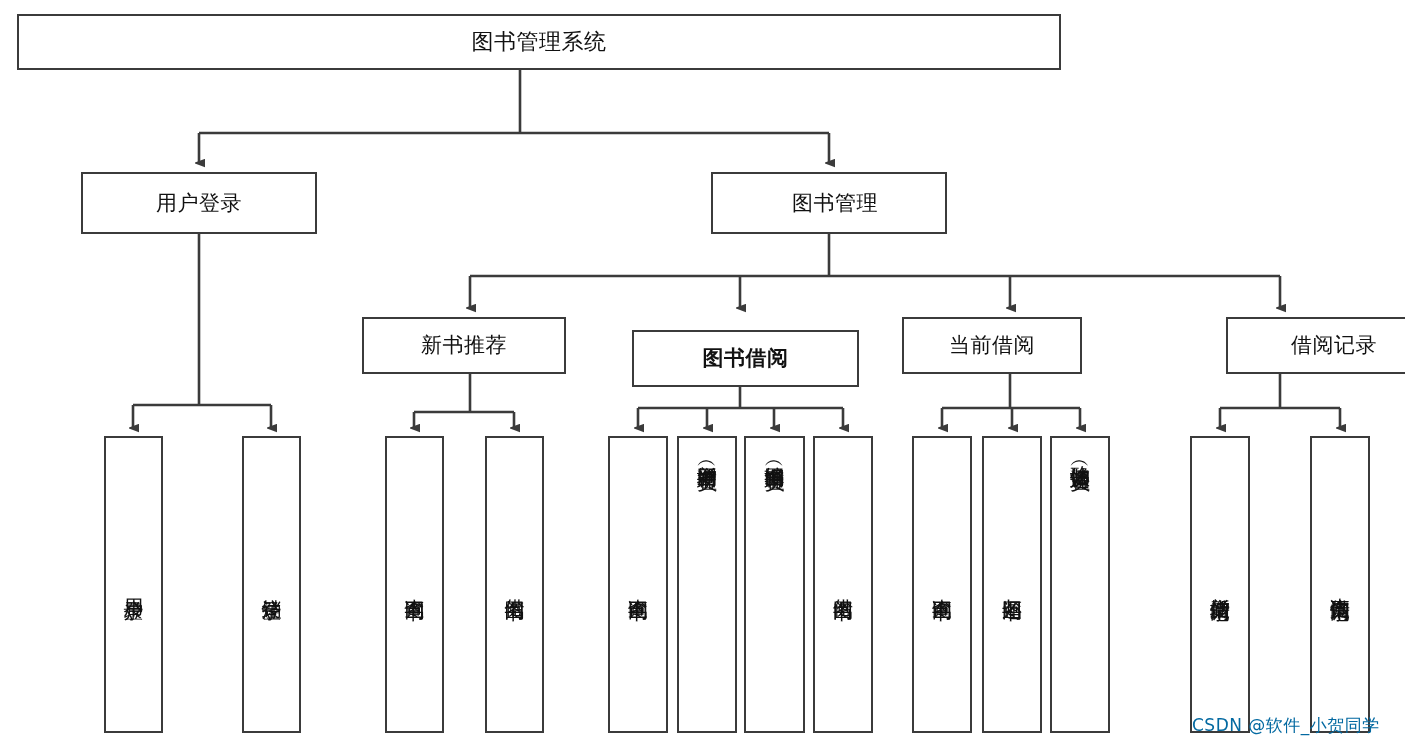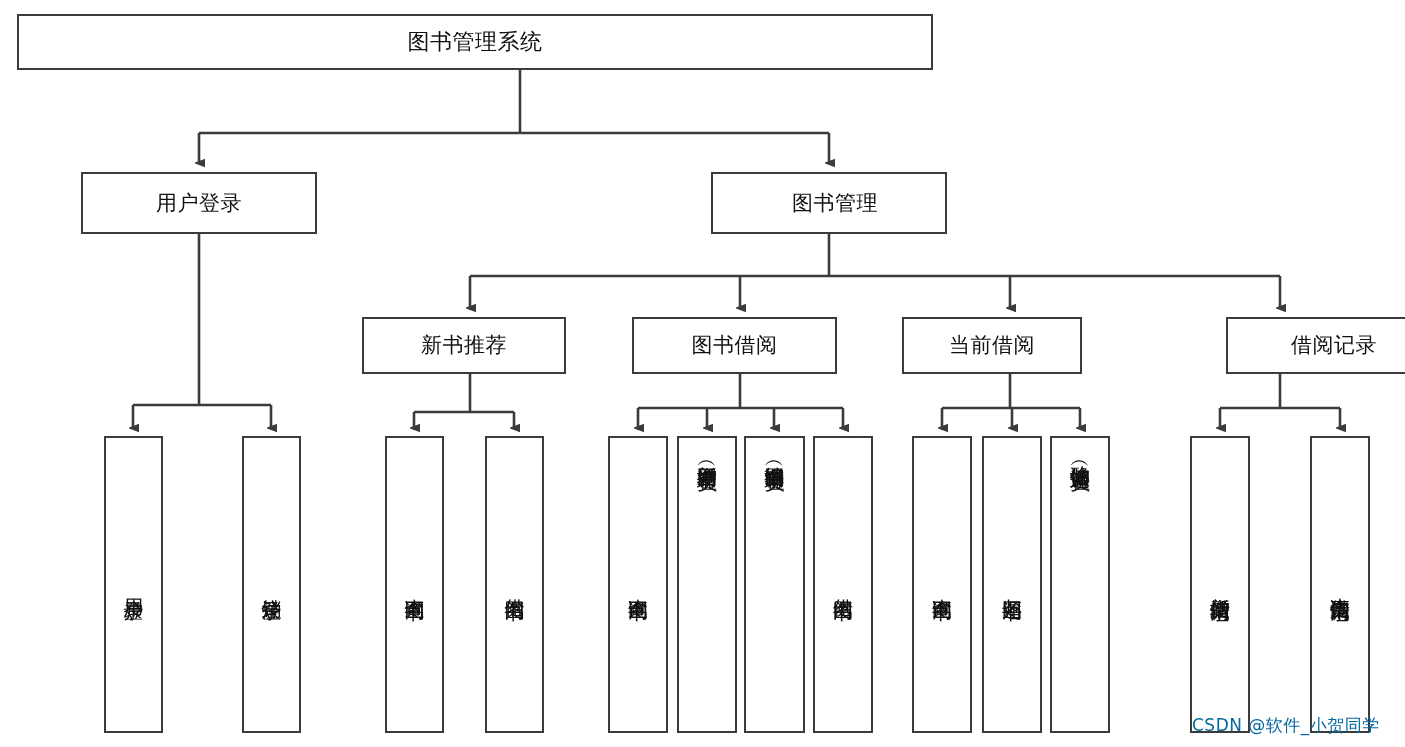--- a/index.html
+++ b/index.html
@@ -119,35 +119,35 @@
       <path d="M 1012 408 L 1012 428" marker-end="url(#arrowhead)"></path>
       <path d="M 1080 408 L 1080 428" marker-end="url(#arrowhead)"></path>
 
       <path d="M 1280 374 L 1280 408"></path>
       <path d="M 1220 408 L 1340 408"></path>
       <path d="M 1220 408 L 1220 428" marker-end="url(#arrowhead)"></path>
       <path d="M 1340 408 L 1340 428" marker-end="url(#arrowhead)"></path>
     </g>
   </svg>
 
-  <div class="node root" style="left:17px; top:14px; width:916px; height:56px;">
+  <div class="node root" style="left:17px; top:14px; width:1044px; height:56px;">
     <span class="node-label">图书管理系统</span>
   </div>
 
   <div class="node" style="left:81px; top:172px; width:236px; height:62px;">
     <span class="node-label">用户登录</span>
   </div>
   <div class="node" style="left:711px; top:172px; width:236px; height:62px;padding-left:12px;">
     <span class="node-label">图书管理</span>
   </div>
 
   <div class="node" style="left:362px; top:317px; width:204px; height:57px;">
     <span class="node-label">新书推荐</span>
   </div>
-  <div class="node" style="left:632px; top:317px; width:205px; height:57px;">
+  <div class="node" style="left:632px; top:330px; width:227px; height:57px;font-weight:bold;">
     <span class="node-label">图书借阅</span>
   </div>
   <div class="node" style="left:902px; top:317px; width:180px; height:57px;">
     <span class="node-label">当前借阅</span>
   </div>
   <div class="node" style="left:1226px; top:317px; width:216px; height:57px;">
     <span class="node-label">借阅记录</span>
   </div>
 
   <div class="node leaf center-v" style="left:104px; top:436px; width:59px; height:297px;">

